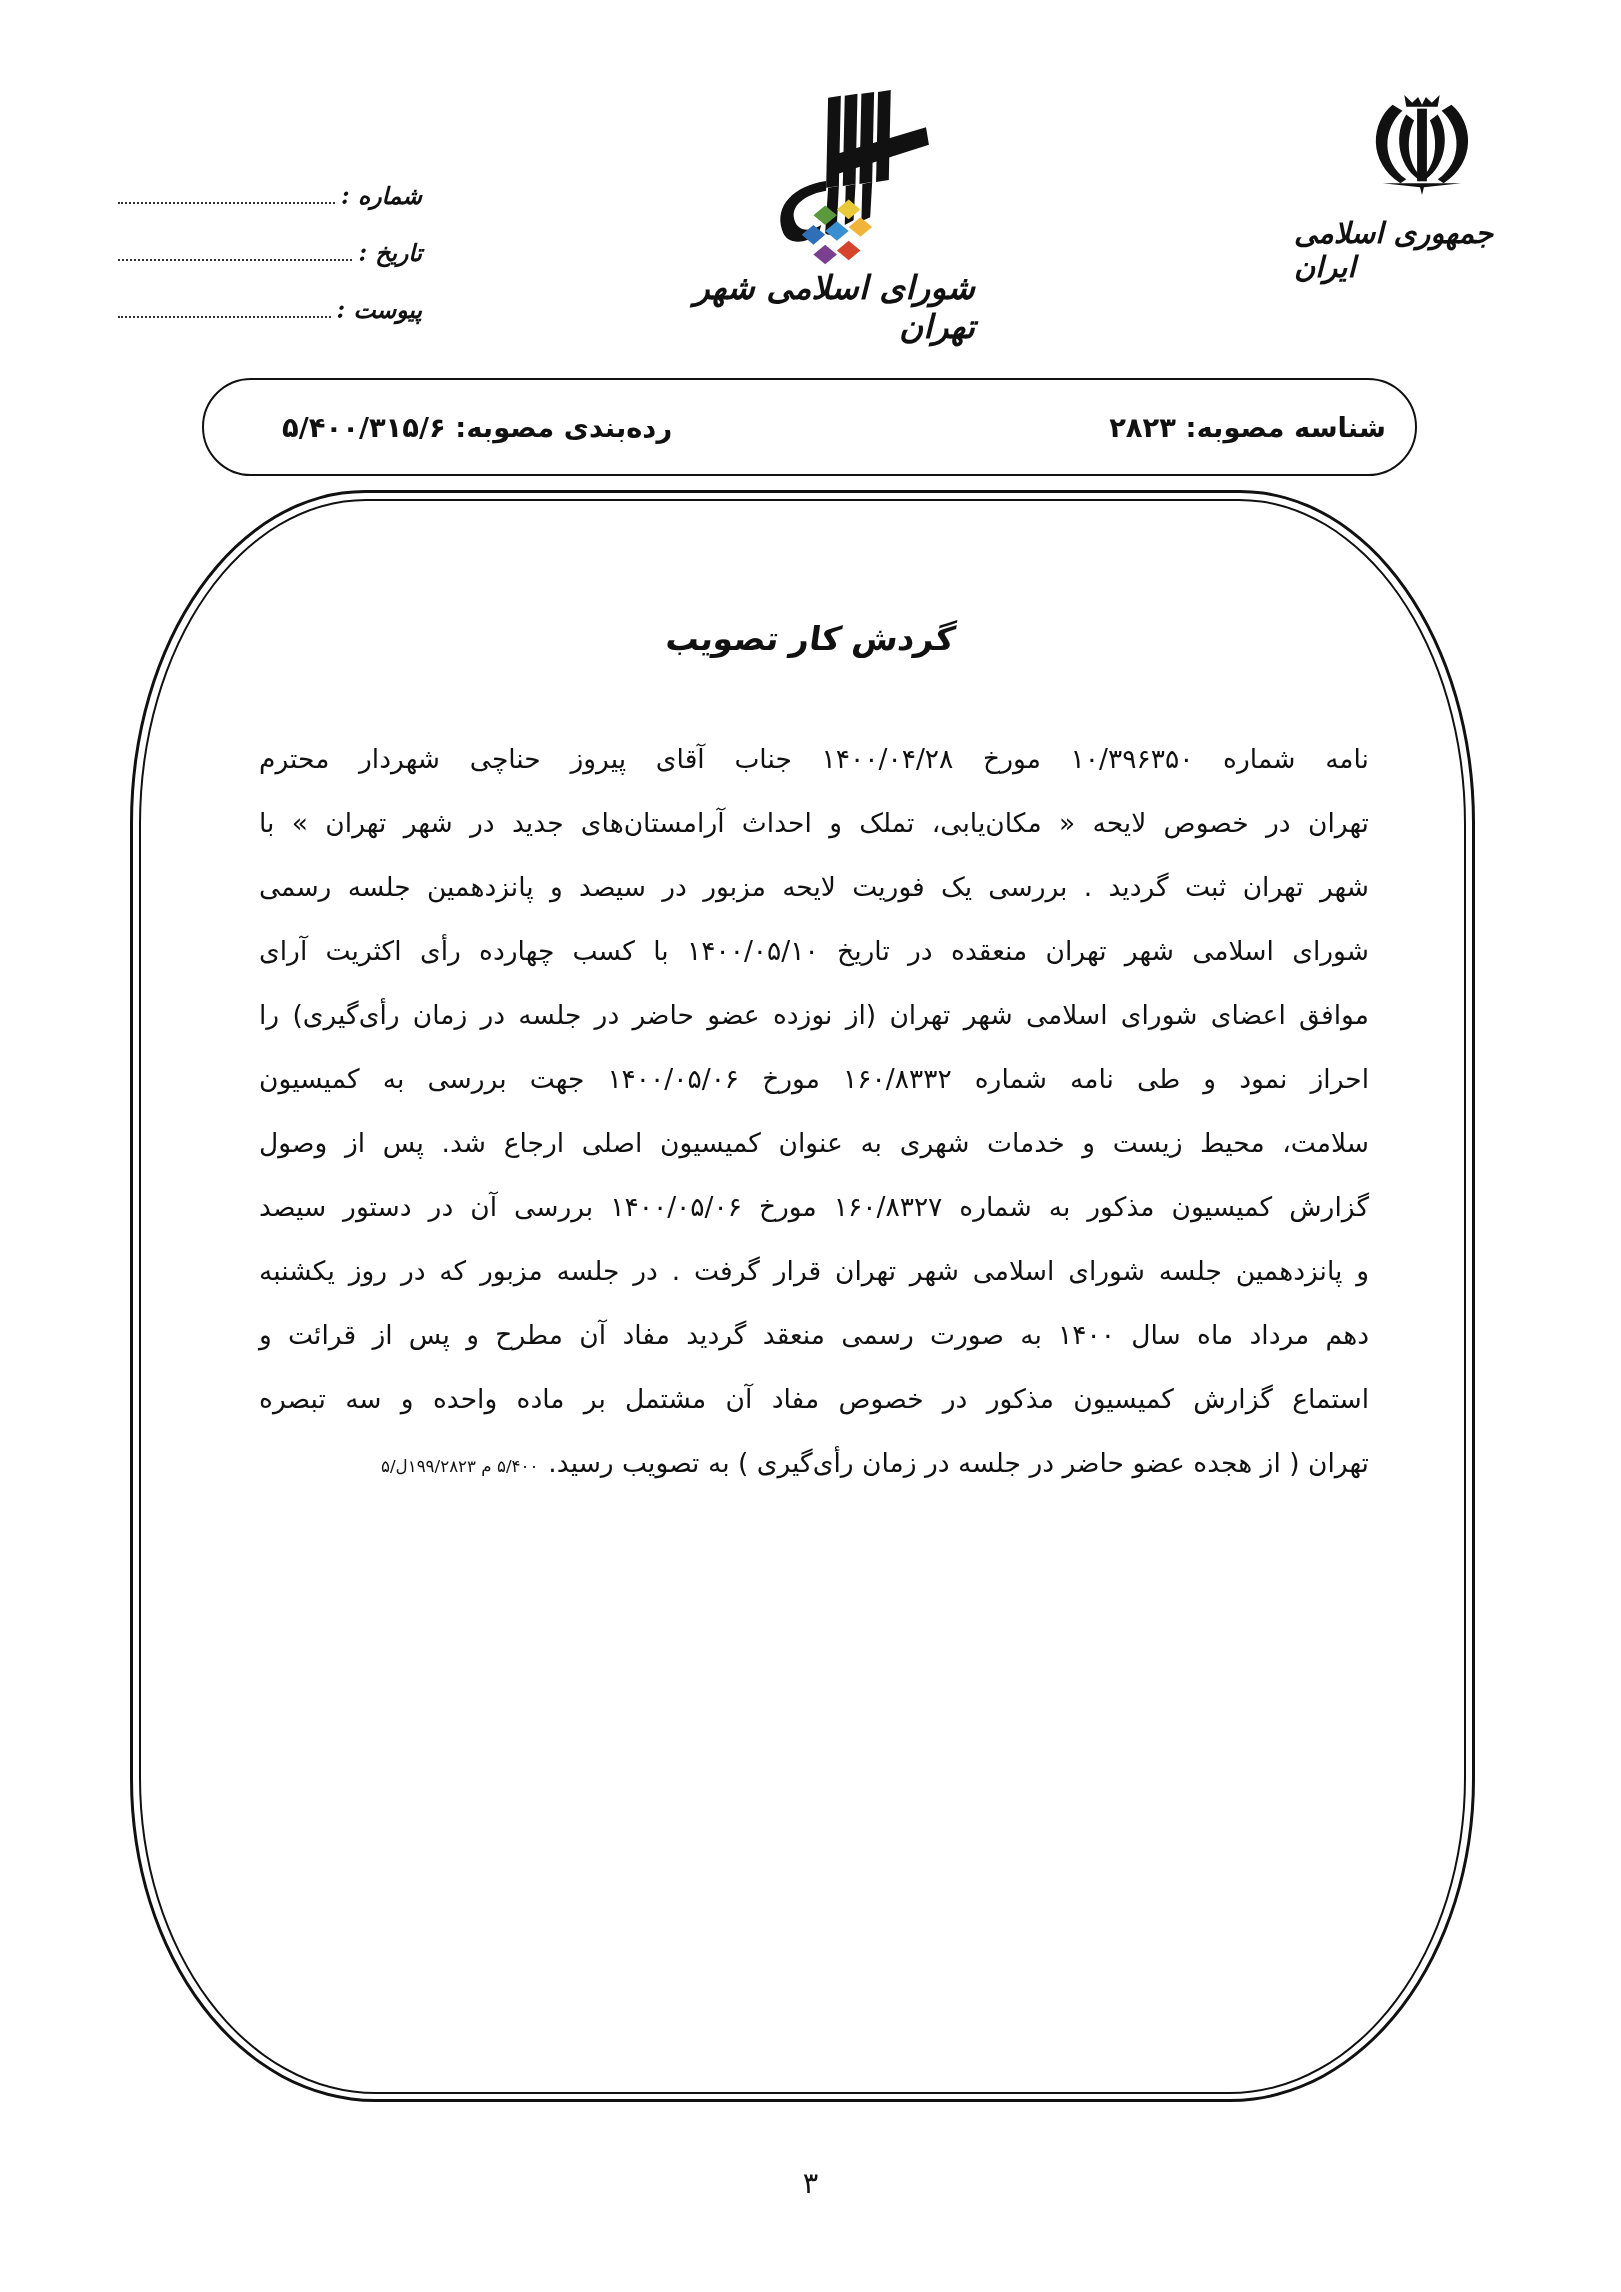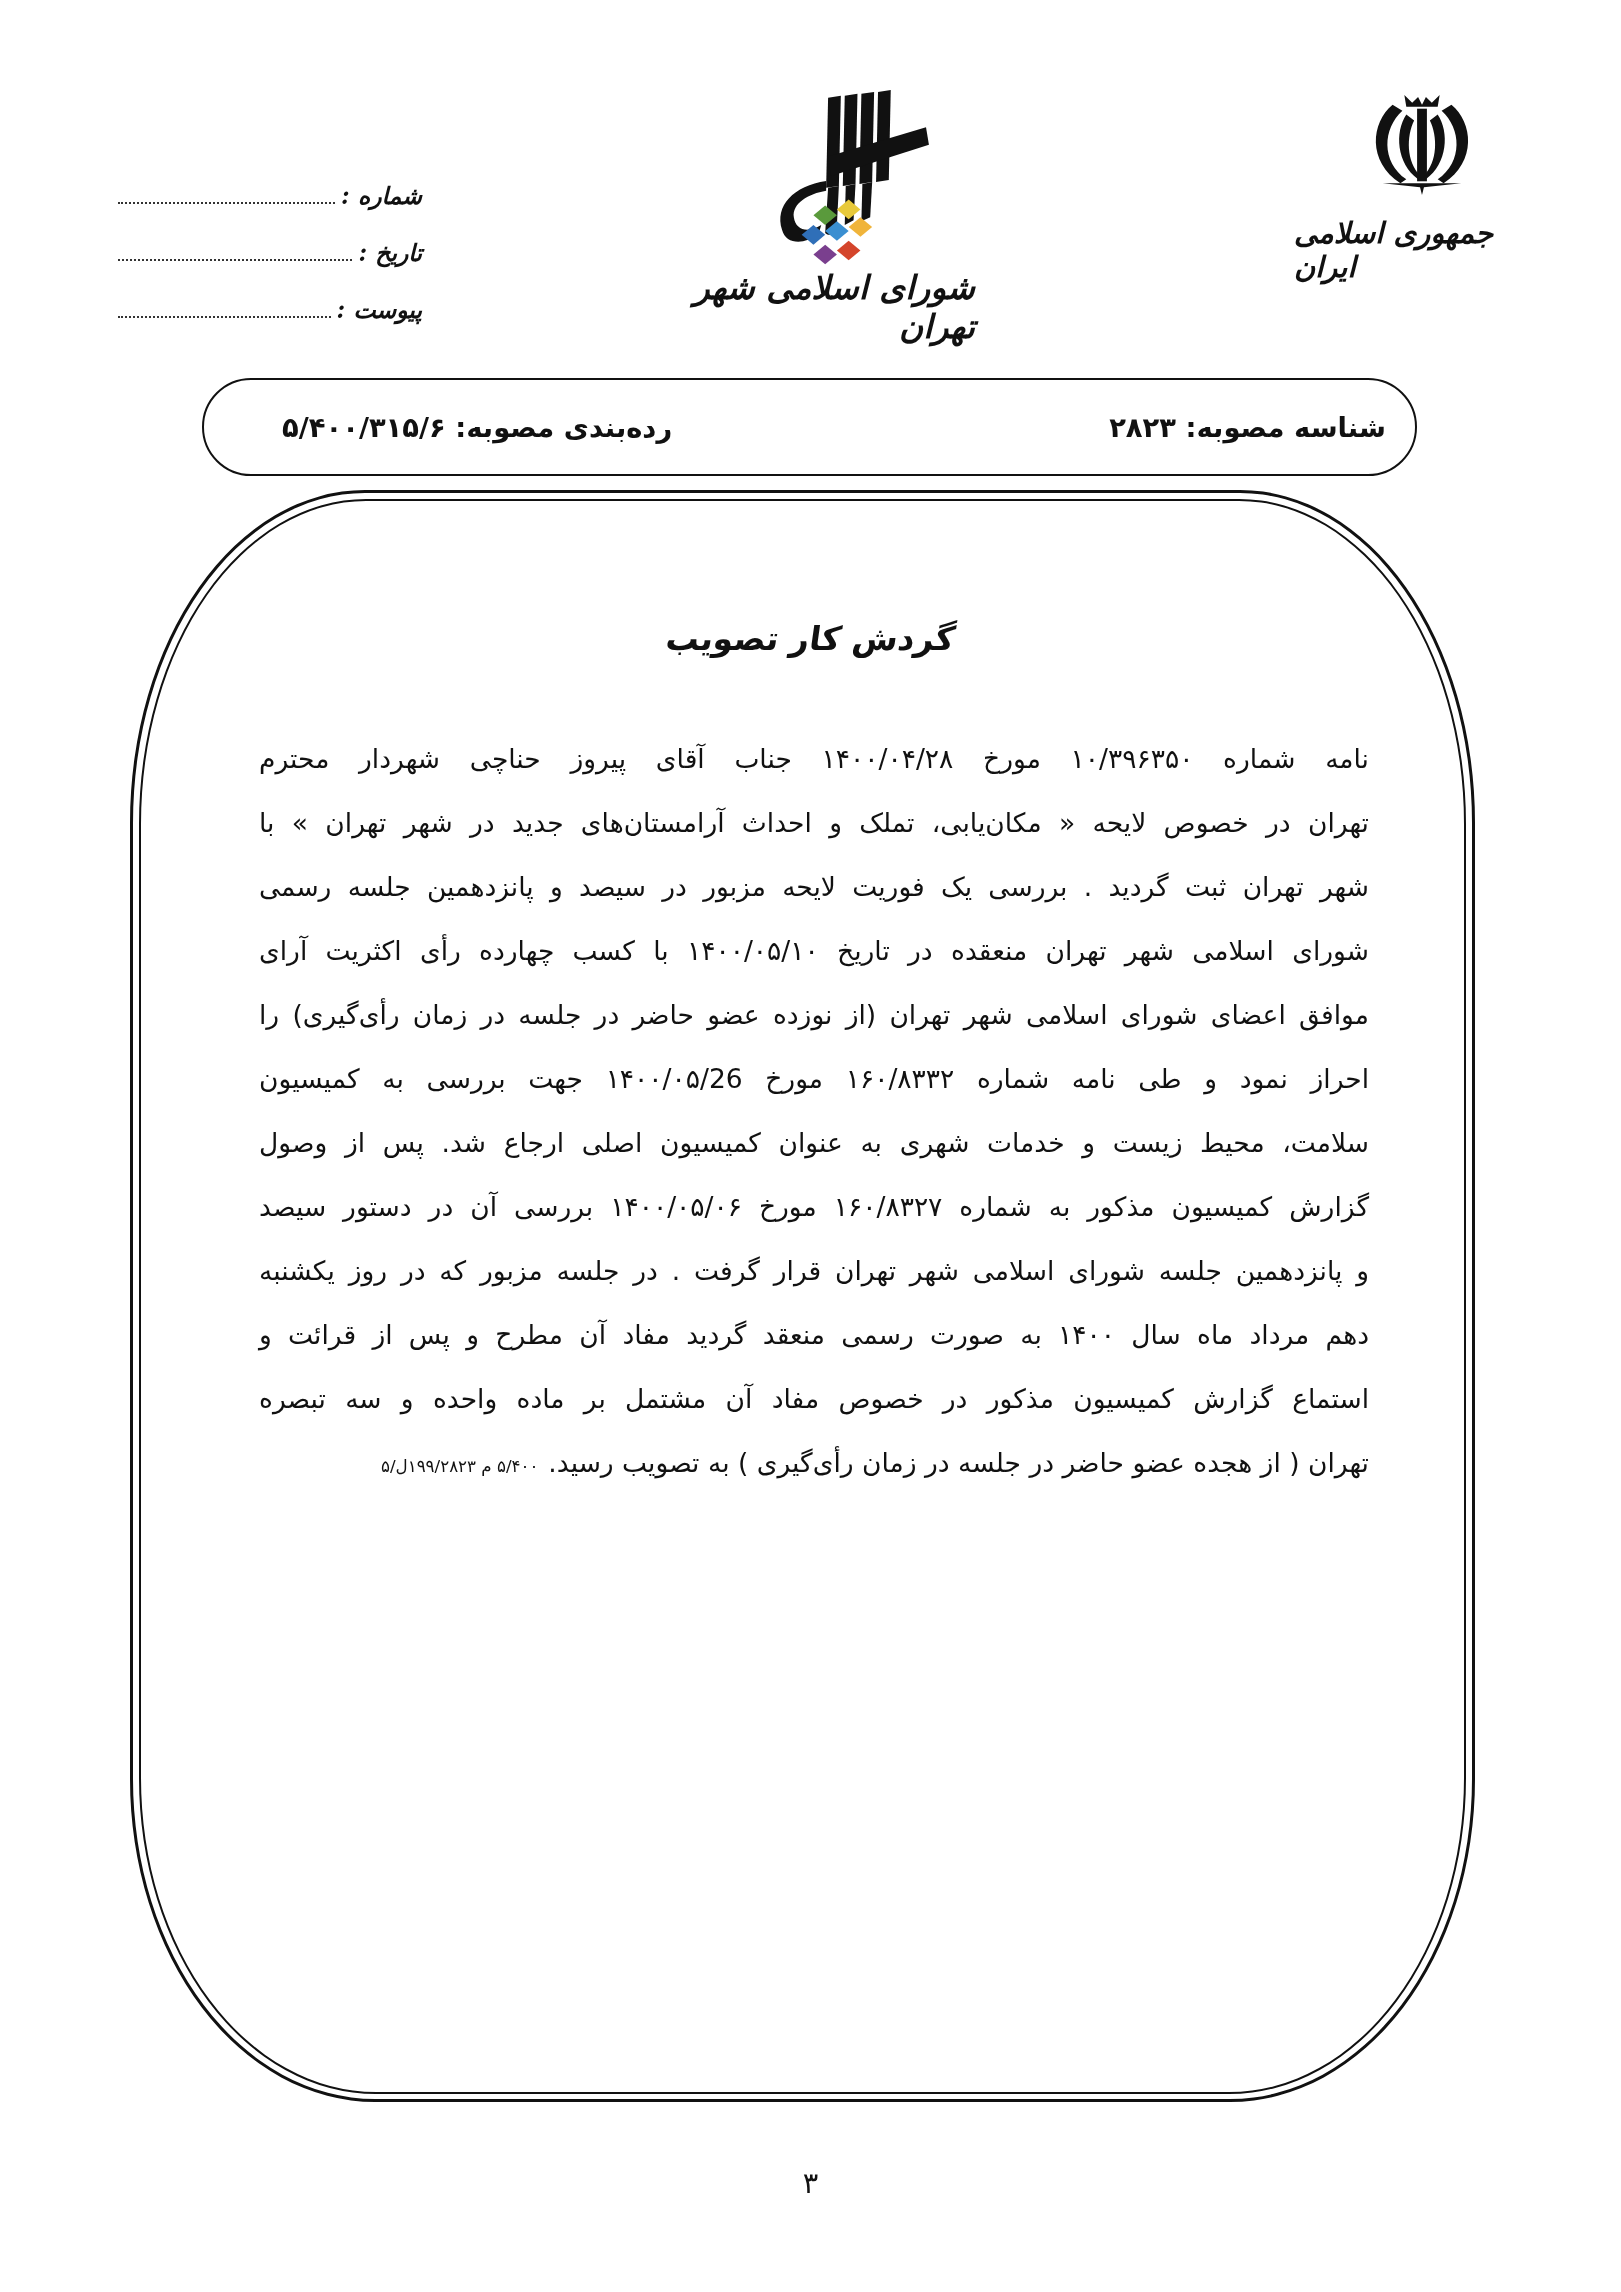--- a/index.html
+++ b/index.html
@@ -125,21 +125,21 @@
 <div class="abs frame-inner"></div>
 
 <div class="abs doc-title">گردش کار تصویب</div>
 
 <div class="abs body-text">
   <span class="line">نامه شماره ۱۰/۳۹۶۳۵۰ مورخ ۱۴۰۰/۰۴/۲۸ جناب آقای پیروز حناچی شهردار محترم</span>
   <span class="line">تهران در خصوص لایحه « مکان‌یابی، تملک و احداث آرامستان‌های جدید در شهر تهران » با</span>
   <span class="line">شهر تهران ثبت گردید . بررسی یک فوریت لایحه مزبور در سیصد و پانزدهمین جلسه رسمی</span>
   <span class="line">شورای اسلامی شهر تهران منعقده در تاریخ ۱۴۰۰/۰۵/۱۰ با کسب چهارده رأی اکثریت آرای</span>
   <span class="line">موافق اعضای شورای اسلامی شهر تهران (از نوزده عضو حاضر در جلسه در زمان رأی‌گیری) را</span>
-  <span class="line">احراز نمود و طی نامه شماره ۱۶۰/۸۳۳۲ مورخ ۱۴۰۰/۰۵/26 جهت بررسی به کمیسیون</span>
+  <span class="line">احراز نمود و طی نامه شماره ۱۶۰/۸۳۳۲ مورخ ۱۴۰۰/۰۵/۰۶ جهت بررسی به کمیسیون</span>
   <span class="line">سلامت، محیط زیست و خدمات شهری  به عنوان کمیسیون اصلی ارجاع شد. پس از وصول</span>
   <span class="line">گزارش کمیسیون مذکور به شماره ۱۶۰/۸۳۲۷ مورخ ۱۴۰۰/۰۵/۰۶ بررسی آن در دستور سیصد</span>
   <span class="line">و پانزدهمین جلسه  شورای اسلامی شهر تهران قرار گرفت . در جلسه مزبور که در روز یکشنبه</span>
   <span class="line">دهم مرداد ماه سال ۱۴۰۰ به صورت رسمی منعقد گردید مفاد آن مطرح و پس از قرائت و</span>
   <span class="line">استماع گزارش کمیسیون مذکور در خصوص مفاد آن مشتمل بر ماده واحده  و سه تبصره</span>
   <span class="line last"><span>تهران ( از هجده عضو حاضر در جلسه در زمان رأی‌گیری ) به تصویب رسید.</span><span class="ref-code">۵/۴۰۰ م ۱۹۹/۲۸۲۳ل/۵</span></span>
 </div>
 
 <div class="abs page-number">۳</div>
 

